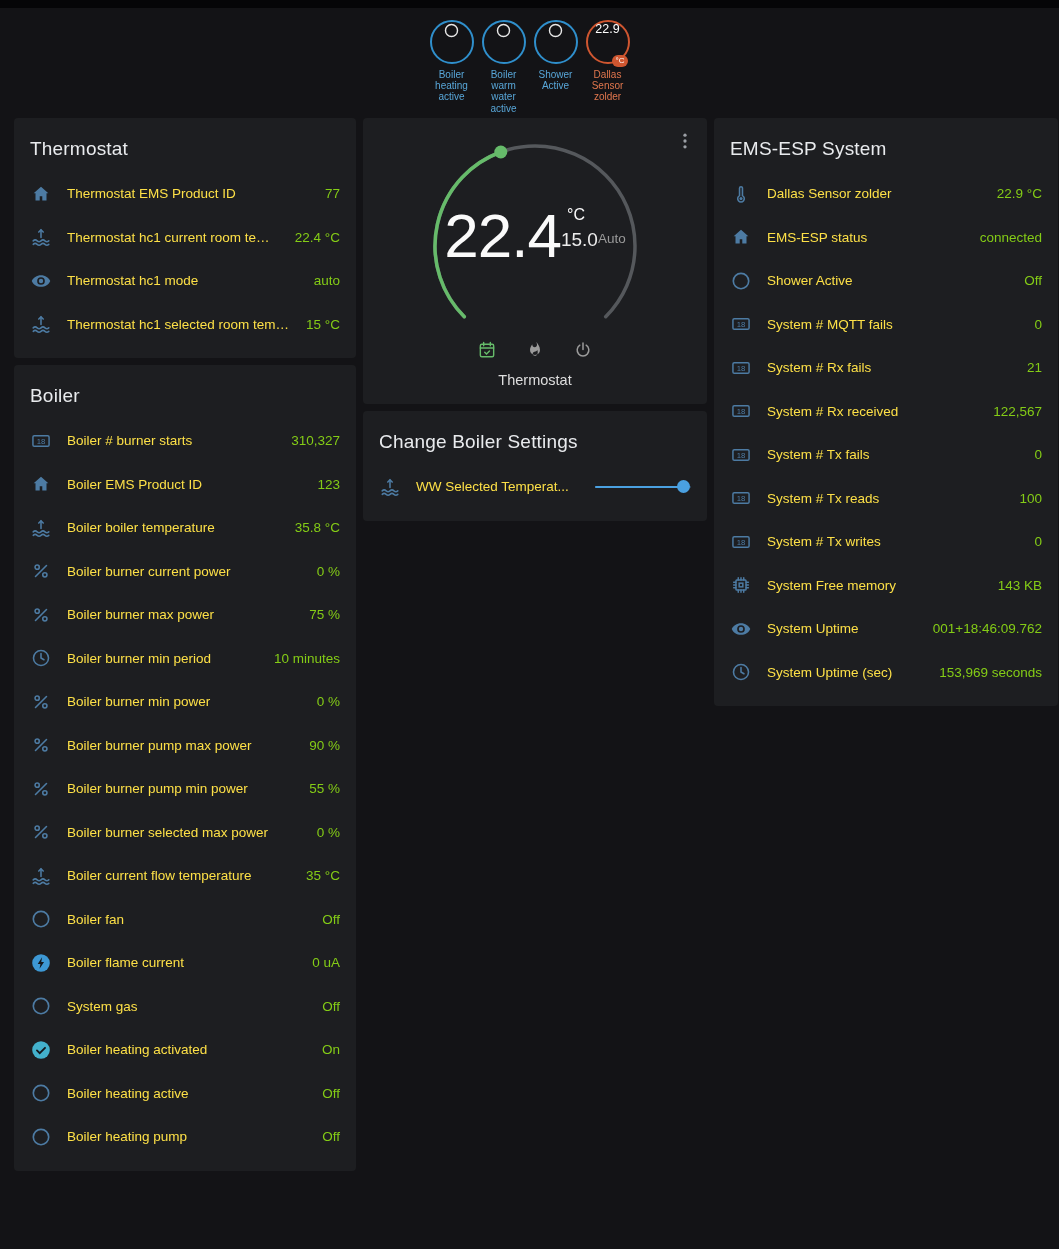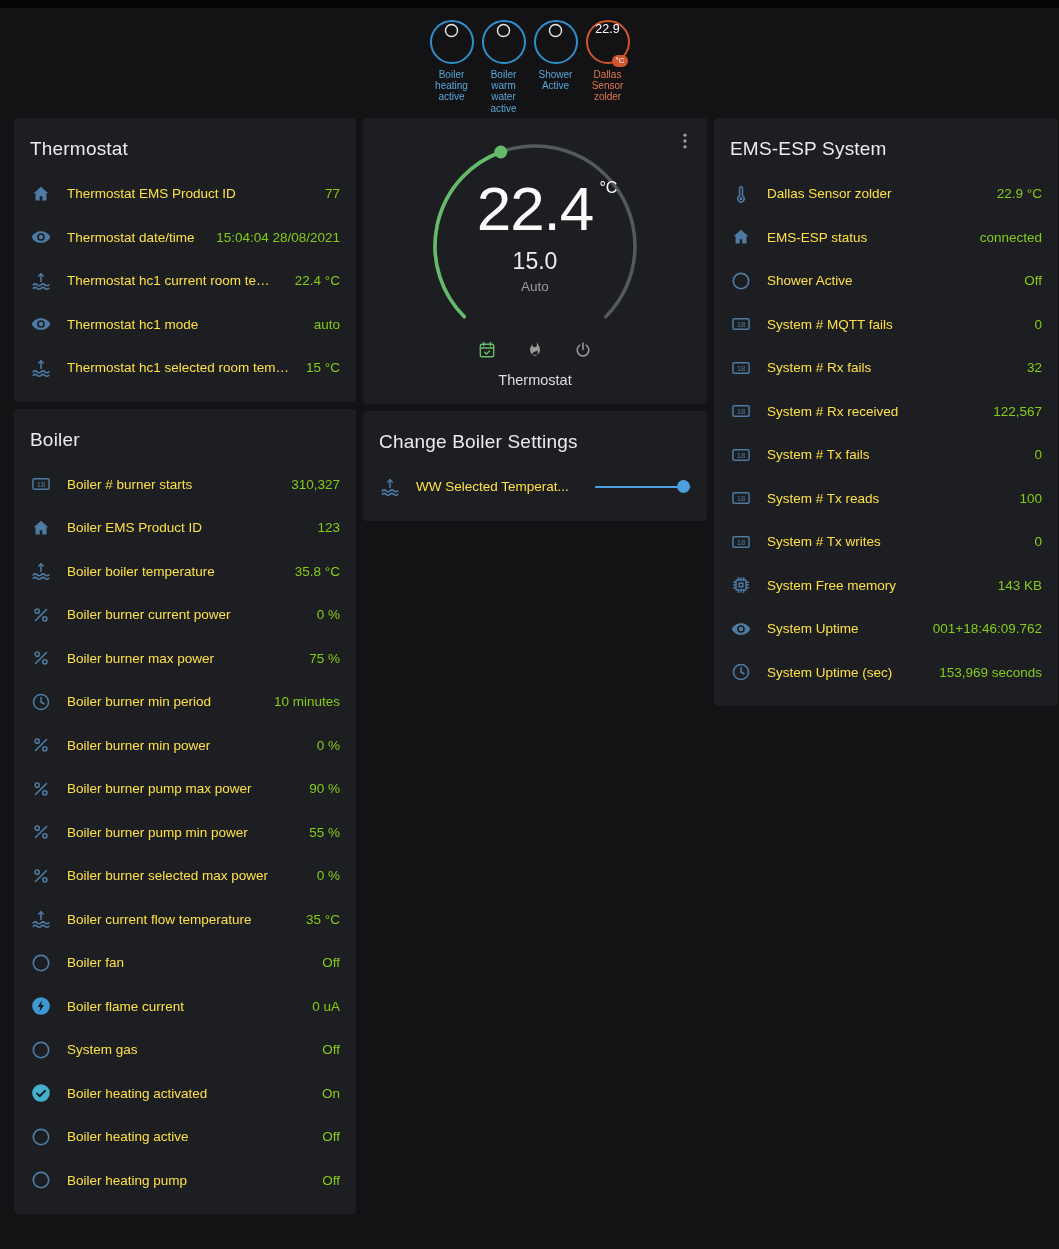--- a/index.html
+++ b/index.html
@@ -44,24 +44,24 @@
   .row .icon svg { width: 22px; height: 22px; display: block; }
   .row .label { flex: 1; font-size: 13.5px; color: #fde047; white-space: nowrap; overflow: hidden; text-overflow: ellipsis; }
   .row .value { font-size: 13.5px; color: #84cc16; white-space: nowrap; }
 
   
   .gauge-card { position: relative; height: 286px; }
   .kebab { position: absolute; top: 10px; right: 8px; background: none; border: none; color: #9b9fa5; width: 28px; height: 28px; cursor: pointer; }
   .kebab svg { width: 22px; height: 22px; }
   .dial { position: relative; width: 220px; margin: 18px auto 0; }
   .dial svg { display: block; }
-  .dial-text { position: absolute; inset: 0; display: flex; flex-direction: column; align-items: center; justify-content: center; transform: translateY(-10px); }
+  .dial-text { position: absolute; inset: 0; display: flex; flex-direction: row; align-items: center; justify-content: center; transform: translateY(-10px); }
   .big { font-size: 62px; color: #fafafa; line-height: 1; position: relative; letter-spacing: -1px; }
   .big .deg { font-size: 16px; position: absolute; top: 2px; right: -24px; letter-spacing: 0; color: #fafafa; }
-  .target { font-size: 23px; color: #ececec; margin-top: 8px; }
+  .target { font-size: 19px; color: #ececec; margin-top: 8px; }
   .mode { font-size: 13.5px; color: #9a9a9a; margin-top: 4px; }
   .modes { display: flex; justify-content: center; gap: 28px; margin-top: -16px; position: relative; }
   .mode-btn { width: 20px; height: 20px; color: #9b9b9b; cursor: pointer; background: none; border: none; padding: 0; }
   .mode-btn svg { width: 20px; height: 20px; display: block; }
   .mode-btn.active { color: var(--gauge_green, #66bb6a); }
   .gauge-name { text-align: center; font-size: 14.5px; color: #dedede; margin-top: 12px; }
 
   
   .settings-row .label { flex: 1; }
   .slider { width: 96px; position: relative; height: 15px; flex: none; cursor: pointer; }
@@ -125,29 +125,20 @@
       <h2 class="card-title">Thermostat</h2>
       <div class="rows">
           <div class="row">
     <span class="icon">
               <svg viewBox="0 0 24 24" aria-hidden="true">
                 <path fill="currentColor" d="M12 4 4 11.2h2V19h4.6v-4.6h2.8V19H18v-7.8h2z"></path>
               </svg>
             </span>
     <span class="label">Thermostat EMS Product ID</span>
     <span class="value">77</span>
-  </div>
-          <div class="row">
-    <span class="icon">
-              <svg viewBox="0 0 24 24" aria-hidden="true">
-                <path fill="currentColor" fill-rule="evenodd" d="M12 5.6C7.4 5.6 3.5 8.2 1.9 12c1.6 3.8 5.5 6.4 10.1 6.4s8.5-2.6 10.1-6.4C20.5 8.2 16.6 5.6 12 5.6Zm0 10.6a4.2 4.2 0 1 1 0-8.4 4.2 4.2 0 0 1 0 8.4Zm0-6.6a2.4 2.4 0 1 0 0 4.8 2.4 2.4 0 0 0 0-4.8Z"></path>
-              </svg>
-            </span>
-    <span class="label">Thermostat date/time</span>
-    <span class="value">15:04:04 28/08/2021</span>
   </div>
           <div class="row">
     <span class="icon">
               <svg viewBox="0 0 24 24" aria-hidden="true">
                 <g fill="none" stroke="currentColor" stroke-width="1.7" stroke-linecap="round">
                   <path d="M12 12.5V4.3"></path>
                   <path d="m9.6 6.6 2.4-2.4 2.4 2.4"></path>
                   <path d="M3.5 16.2c1.4-1.3 2.9-1.3 4.3 0s2.8 1.3 4.2 0 2.9-1.3 4.3 0 2.8 1.3 4.2 0"></path>
                   <path d="M3.5 20c1.4-1.3 2.9-1.3 4.3 0s2.8 1.3 4.2 0 2.9-1.3 4.3 0 2.8 1.3 4.2 0"></path>
                 </g>
@@ -496,21 +487,21 @@
     <span class="value">0</span>
   </div>
           <div class="row">
     <span class="icon">
               <svg viewBox="0 0 24 24" aria-hidden="true">
                 <rect x="3.2" y="6.2" width="17.6" height="11.6" rx="1.5" fill="none" stroke="currentColor" stroke-width="1.6"></rect>
                 <text x="12" y="15.3" text-anchor="middle" font-size="8.5" font-family="Liberation Sans, sans-serif" fill="currentColor">18</text>
               </svg>
             </span>
     <span class="label">System # Rx fails</span>
-    <span class="value">32</span>
+    <span class="value">21</span>
   </div>
           <div class="row">
     <span class="icon">
               <svg viewBox="0 0 24 24" aria-hidden="true">
                 <rect x="3.2" y="6.2" width="17.6" height="11.6" rx="1.5" fill="none" stroke="currentColor" stroke-width="1.6"></rect>
                 <text x="12" y="15.3" text-anchor="middle" font-size="8.5" font-family="Liberation Sans, sans-serif" fill="currentColor">18</text>
               </svg>
             </span>
     <span class="label">System # Rx received</span>
     <span class="value">122,567</span>

